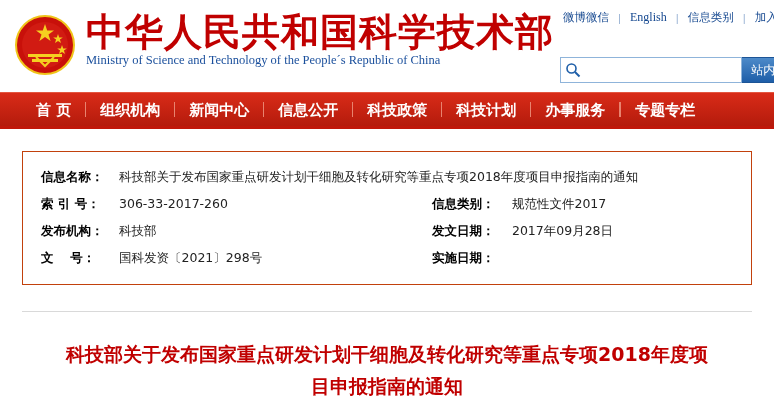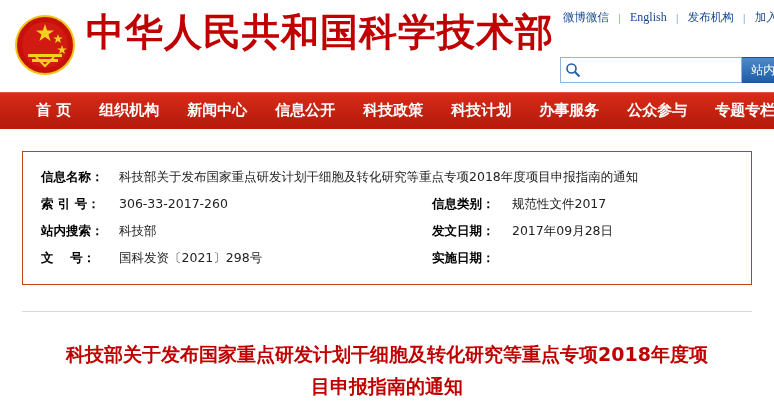--- a/index.html
+++ b/index.html
@@ -211,29 +211,30 @@
           <polygon points="48,31 49.2,34.4 52.8,34.4 49.9,36.6 51,40 48,37.9 45,40 46.1,36.6 43.2,34.4 46.8,34.4"></polygon>
         </g>
         <rect x="14" y="40" width="34" height="3" fill="#f5d020"></rect>
         <rect x="18" y="45" width="26" height="3" fill="#f5d020"></rect>
         <path d="M22 43 L31 52 L40 43" fill="none" stroke="#f5d020" stroke-width="2"></path>
       </svg>
     </div>
 
     <div class="title-block">
       <div class="title-cn">中华人民共和国科学技术部</div>
+      <div class="title-en">Ministry of Science and Technology of the People´s Republic of China</div>
     </div>
 
     <div class="header-right">
       <div class="toplinks">
         <a href="#">微博微信</a>
         <span class="sep">|</span>
         <a href="#" class="en">English</a>
         <span class="sep">|</span>
-        <a href="#">发布机构</a>
+        <a href="#">信息类别</a>
         <span class="sep">|</span>
         <a href="#">加入收藏</a>
       </div>
 
       <div class="searchbar">
         <div class="search-input-wrap">
           <span class="mag">
             <svg width="16" height="16" viewBox="0 0 16 16">
               <circle cx="6.5" cy="6.5" r="4.5" fill="none" stroke="#1e5ea8" stroke-width="1.6"></circle>
               <line x1="10" y1="10" x2="14.5" y2="14.5" stroke="#1e5ea8" stroke-width="2"></line>
@@ -254,21 +255,20 @@
     <div class="nav-item">新闻中心</div>
     <div class="nav-sep"></div>
     <div class="nav-item">信息公开</div>
     <div class="nav-sep"></div>
     <div class="nav-item">科技政策</div>
     <div class="nav-sep"></div>
     <div class="nav-item">科技计划</div>
     <div class="nav-sep"></div>
     <div class="nav-item">办事服务</div>
     <div class="nav-sep"></div>
-    <div class="nav-item">公众参与</div>
     <div class="nav-sep"></div>
     <div class="nav-item">专题专栏</div>
   </div>
   <div class="red-rule"></div>
 
   <div class="content">
 
     <div class="infobox">
       <table class="info">
         <tbody>
@@ -276,21 +276,21 @@
           <td class="lab">信息名称：</td>
           <td class="val" colspan="3">科技部关于发布国家重点研发计划干细胞及转化研究等重点专项2018年度项目申报指南的通知</td>
         </tr>
         <tr>
           <td class="lab">索 引 号：</td>
           <td class="val">306-33-2017-260</td>
           <td class="lab2">信息类别：</td>
           <td class="val">规范性文件2017</td>
         </tr>
         <tr>
-          <td class="lab">站内搜索：</td>
+          <td class="lab">发布机构：</td>
           <td class="val">科技部</td>
           <td class="lab2">发文日期：</td>
           <td class="val">2017年09月28日</td>
         </tr>
         <tr>
           <td class="lab">文　 号：</td>
           <td class="val">国科发资〔2021〕298号</td>
           <td class="lab2">实施日期：</td>
           <td class="val"></td>
         </tr>

